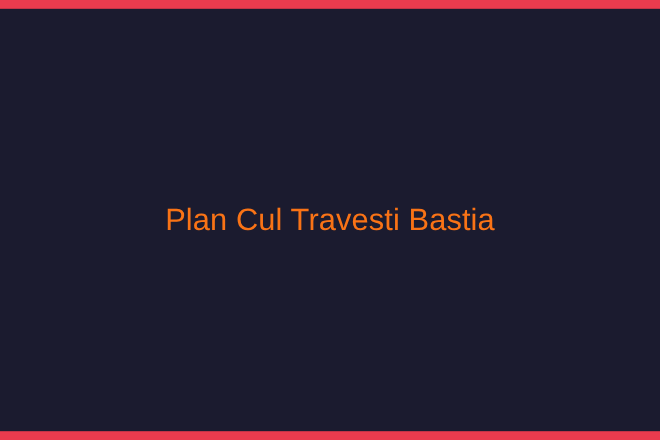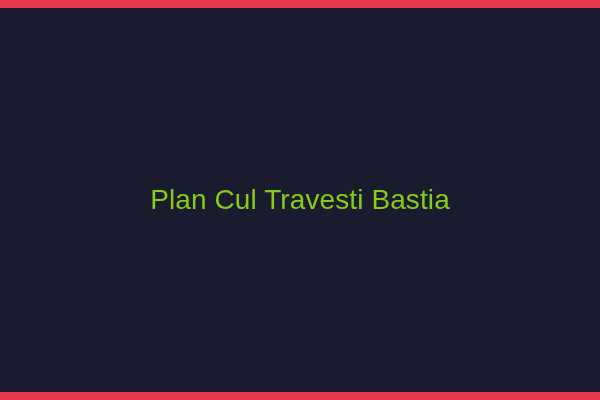--- a/index.html
+++ b/index.html
@@ -39,21 +39,21 @@
   .accent-bar.bottom { bottom: 0; }
 
   #banner-title {
     margin: 0;
     padding: 0 24px;
     font-family: "Liberation Sans", sans-serif;
     font-size: 28px;
     font-weight: 400;
     line-height: 1.2;
     letter-spacing: 0.1px;
-    color: #84cc16;
+    color: #f97316;
     text-align: center;
     white-space: nowrap;
     -webkit-font-smoothing: antialiased;
   }
 </style>
 </head>
 <body>
 
 <div id="banner-card">
 

